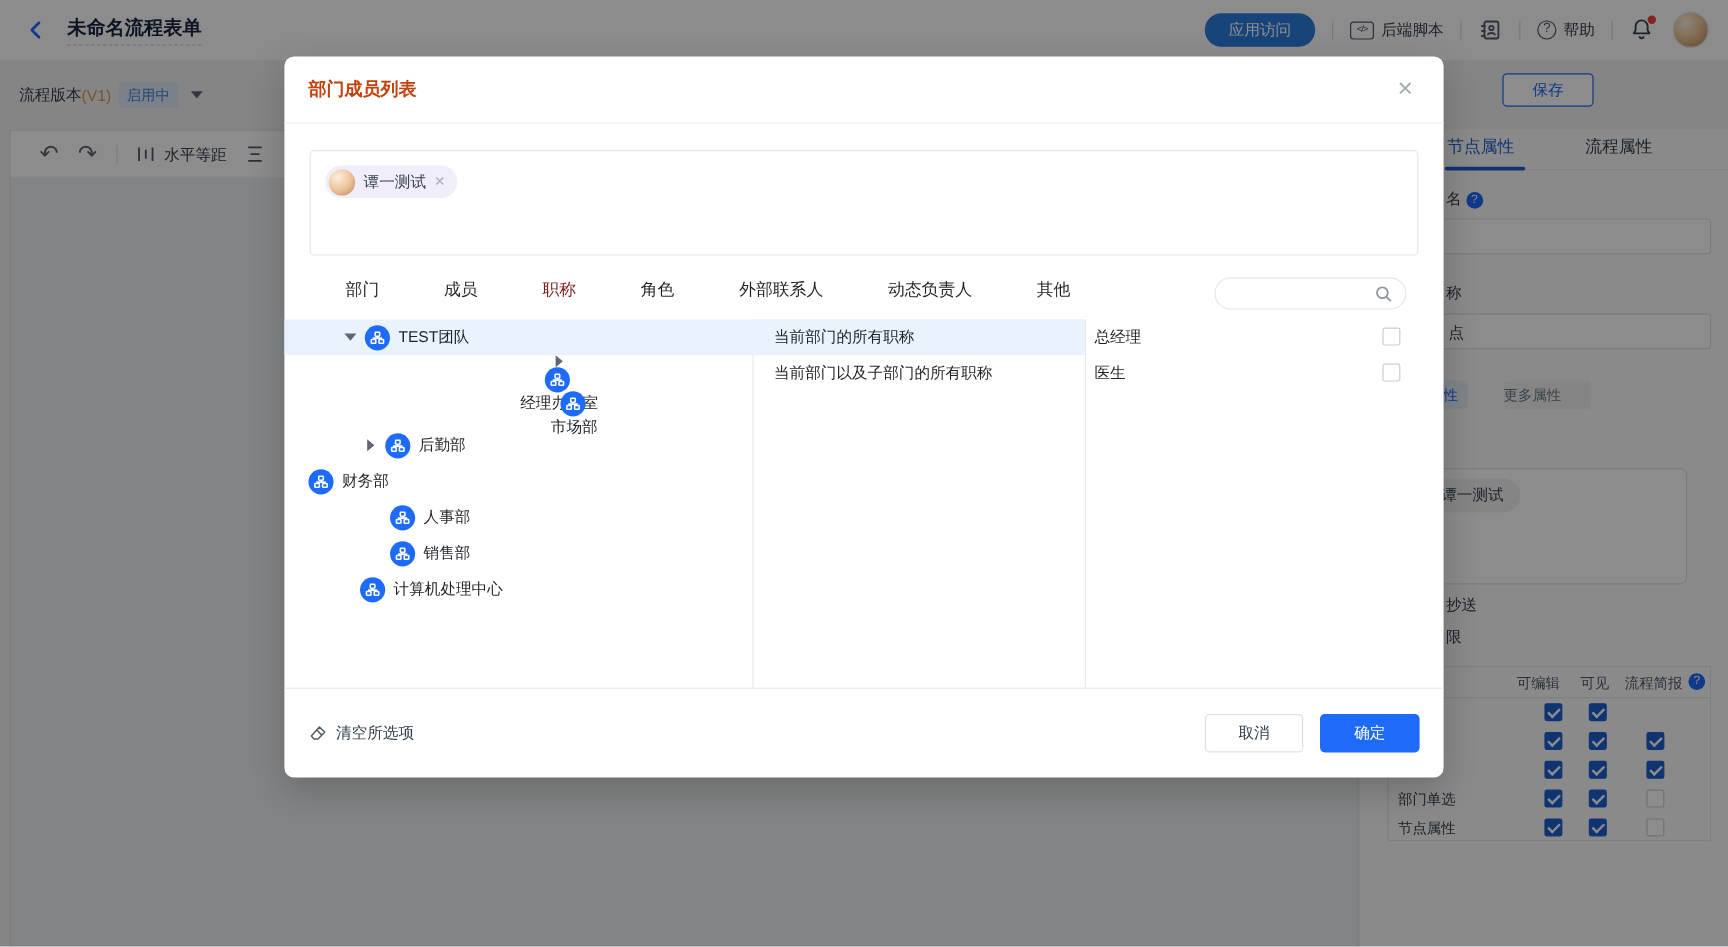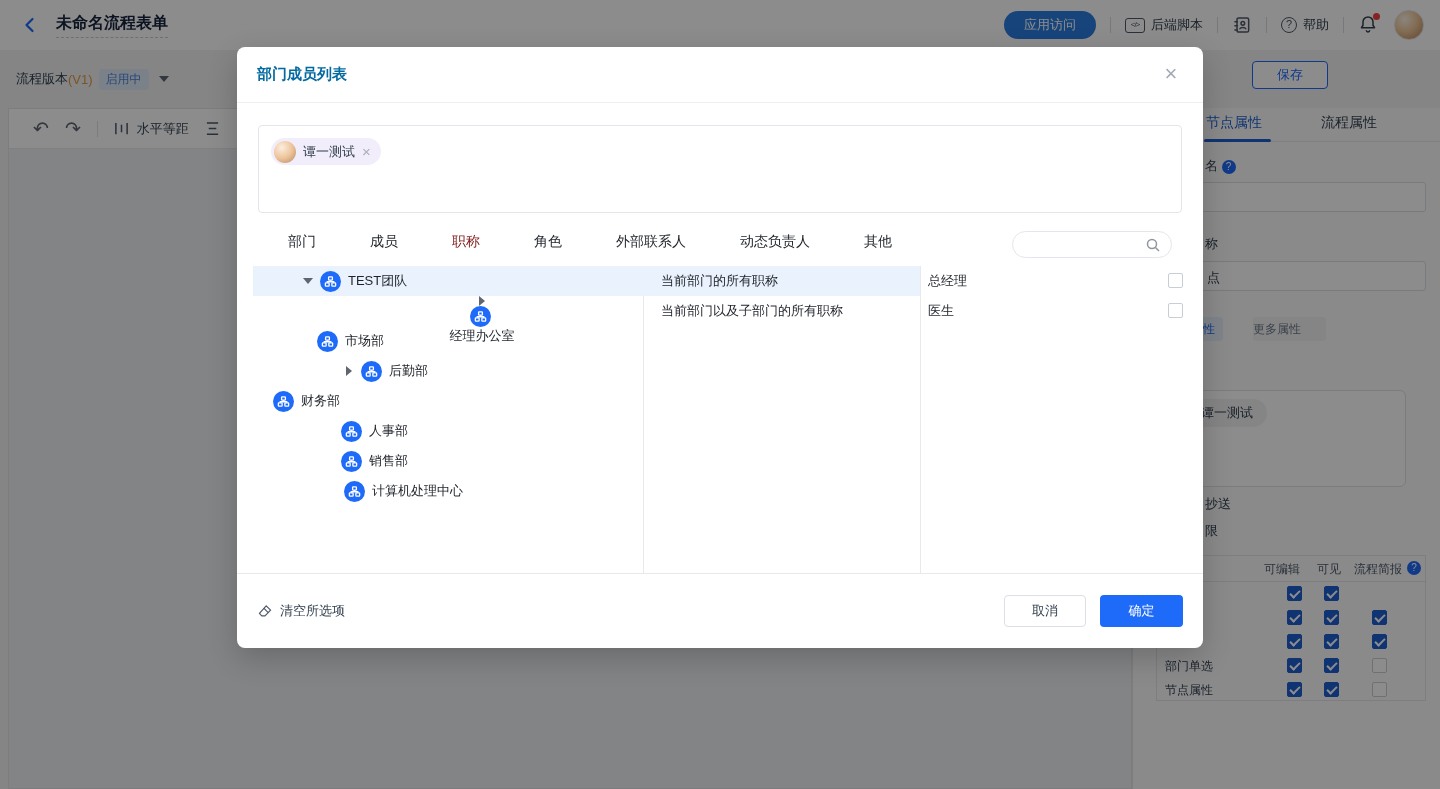--- a/index.html
+++ b/index.html
@@ -50,34 +50,34 @@
   .pt-row { position:absolute; left:0; width:268px; height:24px; }
   .pt-label { position:absolute; left:8px; top:4px; color:#33404f; }
   .cb { position:absolute; top:4px; width:15px; height:15px; border:1px solid #c9cdd4; border-radius:2px; background:#fff; }
   .cb.checked { background:#1e5fd0; border-color:#1e5fd0; }
   .cb.checked::after { content:""; position:absolute; left:4px; top:1px; width:4px; height:8px; border:solid #fff; border-width:0 2px 2px 0; transform:rotate(45deg); }
 
   
   .overlay { position:absolute; inset:0; background:rgba(0,0,0,0.45); z-index:10; }
   .modal { position:absolute; left:237px; top:47px; width:966px; height:601px; background:#fff; border-radius:8px; z-index:20; box-shadow:0 10px 30px rgba(0,0,0,.2); }
   .m-header { position:relative; height:56px; border-bottom:1px solid #efefef; display:flex; align-items:center; padding:0 20px; }
-  .m-title { font-size:15px; font-weight:bold; color:#0369a1; }
+  .m-title { font-size:15px; font-weight:bold; color:#c2410c; }
   .m-close { position:absolute; right:18px; top:14px; width:28px; height:28px; font-size:22px; color:#a4aab3; text-align:center; line-height:26px; cursor:pointer; }
   .sel-box { position:absolute; left:21px; top:78px; width:924px; height:88px; border:1px solid #e5e6eb; border-radius:4px; padding:12px; }
   .chip { display:inline-flex; align-items:center; gap:7px; height:27px; padding:0 10px 0 3px; background:#f2edfa; border-radius:14px; }
   .chip-avatar { width:22px; height:22px; border-radius:50%; background:radial-gradient(circle at 35% 30%, #fbeede 0%, #edc49b 50%, #c79a72 85%); }
   .chip-name { font-size:13px; color:#33404f; }
   .chip-x { color:#a9aeb8; font-size:15px; cursor:pointer; line-height:1; }
   .m-tabs { position:absolute; left:0; top:181px; width:966px; height:35px; display:flex; gap:54px; padding-left:51px; }
   .m-tab { position:relative; font-size:14px; color:#1f2329; padding-top:5px; cursor:pointer; }
   .m-tab.active { color:#7f1d1d; }
   .m-tab.active::after { content:""; position:absolute; left:-19px; right:-19px; bottom:-9px; height:3px; border-radius:2px; background:#1e6bfa; }
   .m-search { position:absolute; right:31px; top:184px; width:160px; height:27px; border:1px solid #e5e6eb; border-radius:14px; background:#fff; }
   .m-search svg { position:absolute; right:10px; top:5px; }
-  .m-cols { position:absolute; left:16px; top:219px; width:966px; height:307px; }
+  .m-cols { position:absolute; left:0; top:219px; width:966px; height:307px; }
   .col-div { position:absolute; top:0; bottom:0; width:1px; background:#e8e9eb; }
   .row30 { height:30px; display:flex; align-items:center; font-size:13px; color:#1f2329; cursor:pointer; }
   .row30.selected { background:#e9f2fd; }
   .tree-col { position:absolute; left:0; top:0; width:390px; height:307px; overflow:hidden; }
   .arr { width:16px; display:inline-flex; justify-content:center; flex:none; }
   .arr.down::before { content:""; border-left:5px solid transparent; border-right:5px solid transparent; border-top:6px solid #5f6672; }
   .arr.right::before { content:""; border-top:5px solid transparent; border-bottom:5px solid transparent; border-left:6px solid #5f6672; }
   .org-ic { width:21px; height:21px; border-radius:50%; background:#1e6bfa; flex:none; margin:0 7px 0 4px; display:flex; align-items:center; justify-content:center; }
   .scope-col { position:absolute; left:390px; top:0; width:277px; height:307px; }
   .scope-col .row30 { padding-left:18px; }
@@ -284,33 +284,33 @@
               <span class="org-ic">
                 <svg width="13" height="13" viewBox="0 0 24 24" fill="none" stroke="#fff" stroke-width="2.4">
                   <rect x="8.5" y="3.5" width="7" height="6" rx="1"></rect>
                   <rect x="2.5" y="14.5" width="7" height="6" rx="1"></rect>
                   <rect x="14.5" y="14.5" width="7" height="6" rx="1"></rect>
                   <path d="M12 9.5v3M6 14.5v-2h12v2"></path>
                 </svg>
               </span>
               <span>经理办公室</span>
             </div>
-            <div class="row30" style="padding-left: 44px;">
+            <div class="row30" style="padding-left: 93px; flex-direction: column;">
               <span class="arr"></span>
               <span class="org-ic">
                 <svg width="13" height="13" viewBox="0 0 24 24" fill="none" stroke="#fff" stroke-width="2.4">
                   <rect x="8.5" y="3.5" width="7" height="6" rx="1"></rect>
                   <rect x="2.5" y="14.5" width="7" height="6" rx="1"></rect>
                   <rect x="14.5" y="14.5" width="7" height="6" rx="1"></rect>
                   <path d="M12 9.5v3M6 14.5v-2h12v2"></path>
                 </svg>
               </span>
               <span>市场部</span>
             </div>
-            <div class="row30" style="padding-left: 88px; text-align: right;">
+            <div class="row30" style="padding-left: 64px; text-align: right;">
               <span class="arr right"></span>
               <span class="org-ic">
                 <svg width="13" height="13" viewBox="0 0 24 24" fill="none" stroke="#fff" stroke-width="2.4">
                   <rect x="8.5" y="3.5" width="7" height="6" rx="1"></rect>
                   <rect x="2.5" y="14.5" width="7" height="6" rx="1"></rect>
                   <rect x="14.5" y="14.5" width="7" height="6" rx="1"></rect>
                   <path d="M12 9.5v3M6 14.5v-2h12v2"></path>
                 </svg>
               </span>
               <span>后勤部</span>
@@ -344,21 +344,21 @@
               <span class="org-ic">
                 <svg width="13" height="13" viewBox="0 0 24 24" fill="none" stroke="#fff" stroke-width="2.4">
                   <rect x="8.5" y="3.5" width="7" height="6" rx="1"></rect>
                   <rect x="2.5" y="14.5" width="7" height="6" rx="1"></rect>
                   <rect x="14.5" y="14.5" width="7" height="6" rx="1"></rect>
                   <path d="M12 9.5v3M6 14.5v-2h12v2"></path>
                 </svg>
               </span>
               <span>销售部</span>
             </div>
-            <div class="row30" style="padding-left: 71px;">
+            <div class="row30" style="padding-left: 43px;">
               <span class="arr"></span>
               <span class="org-ic">
                 <svg width="13" height="13" viewBox="0 0 24 24" fill="none" stroke="#fff" stroke-width="2.4">
                   <rect x="8.5" y="3.5" width="7" height="6" rx="1"></rect>
                   <rect x="2.5" y="14.5" width="7" height="6" rx="1"></rect>
                   <rect x="14.5" y="14.5" width="7" height="6" rx="1"></rect>
                   <path d="M12 9.5v3M6 14.5v-2h12v2"></path>
                 </svg>
               </span>
               <span>计算机处理中心</span>

